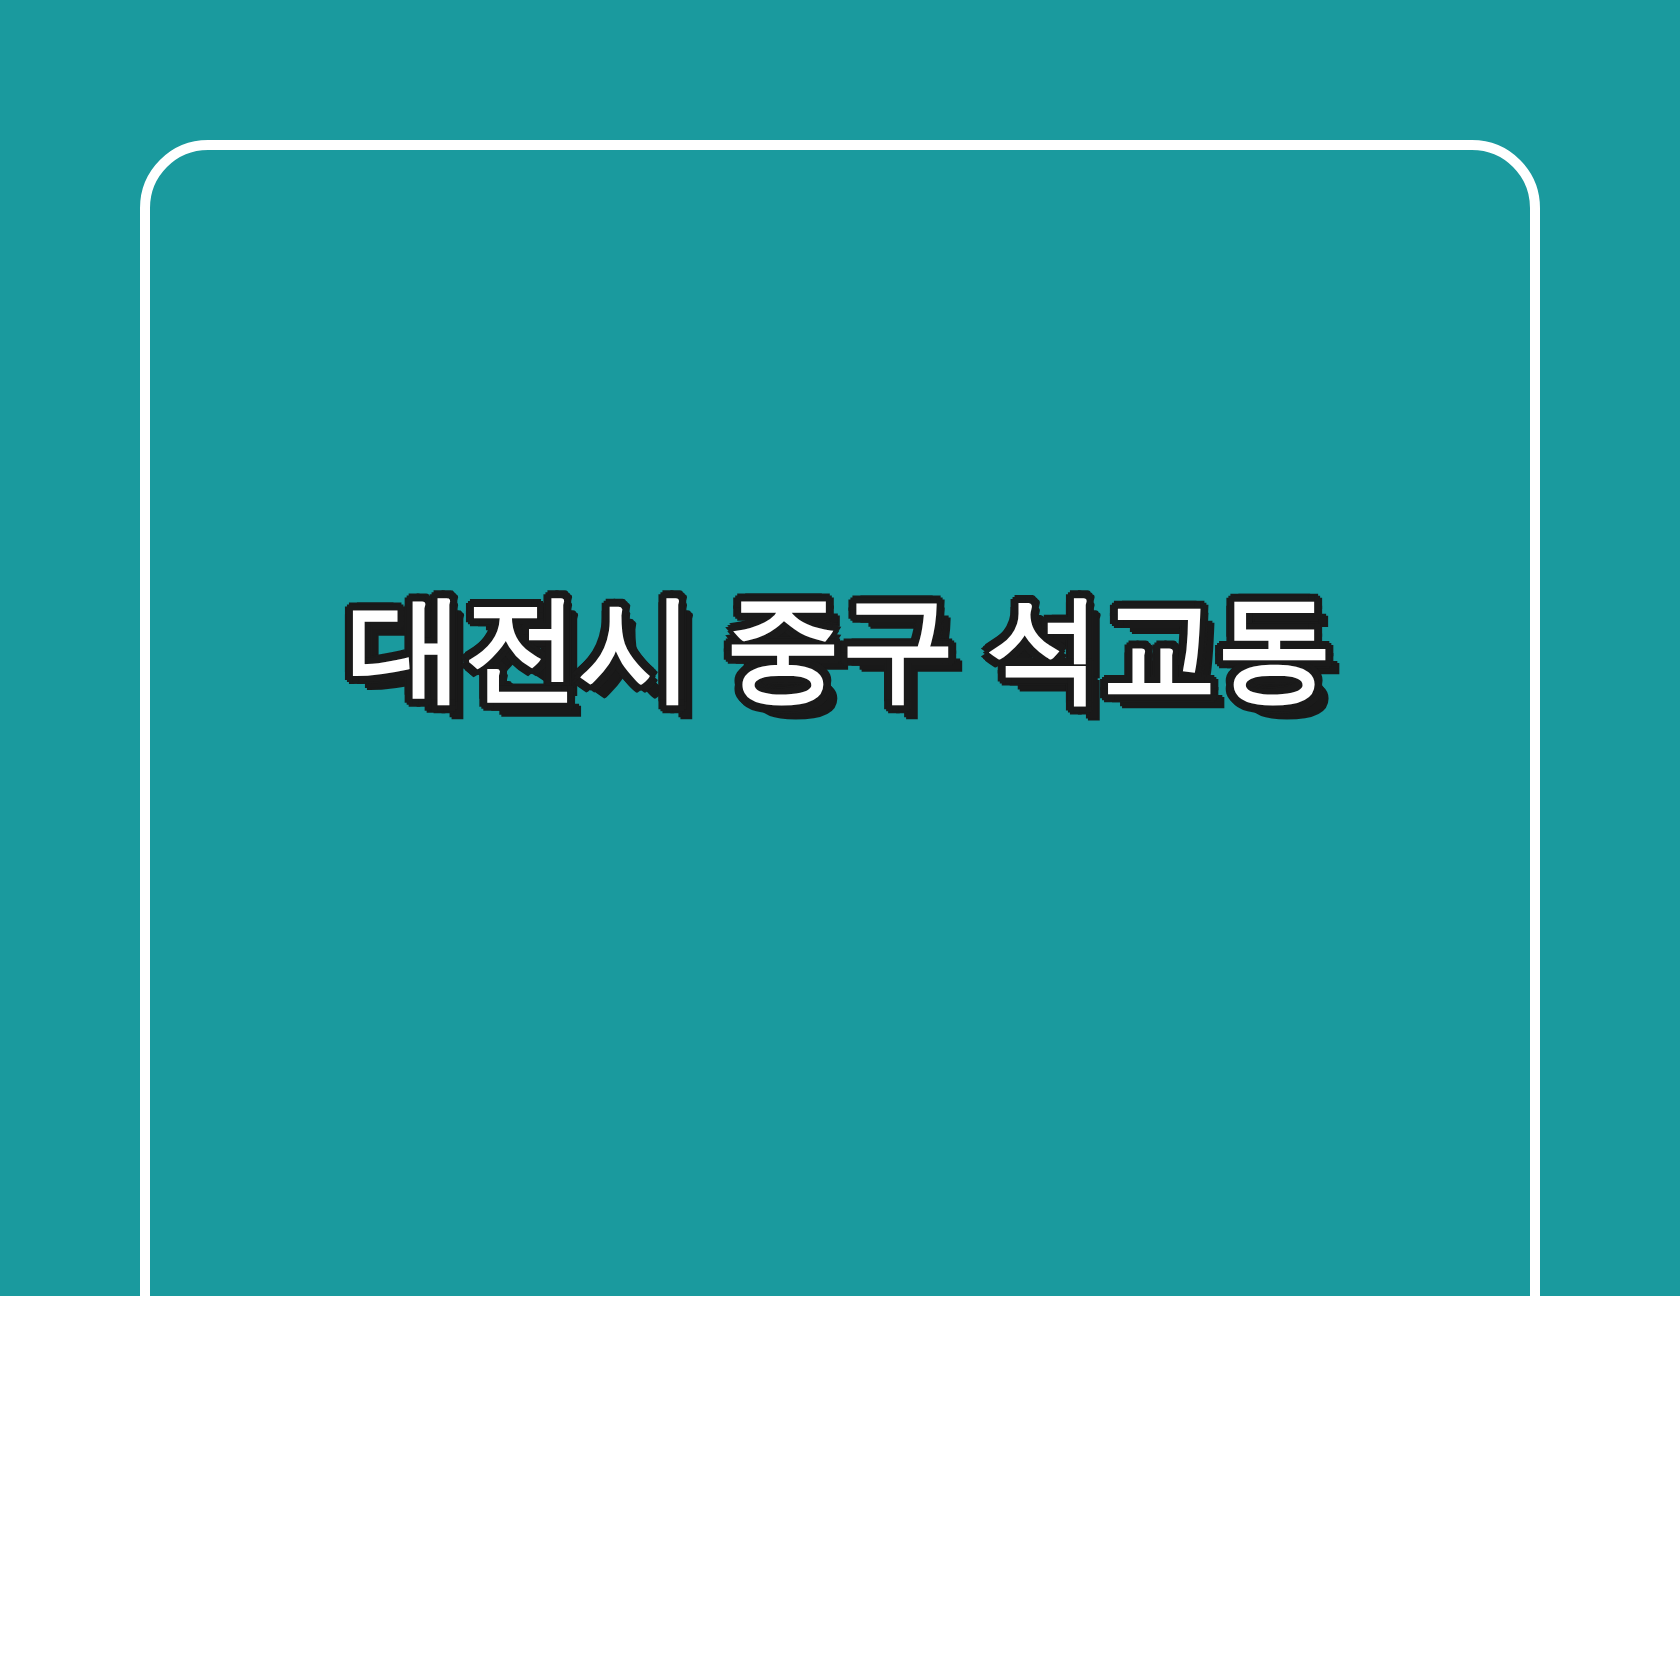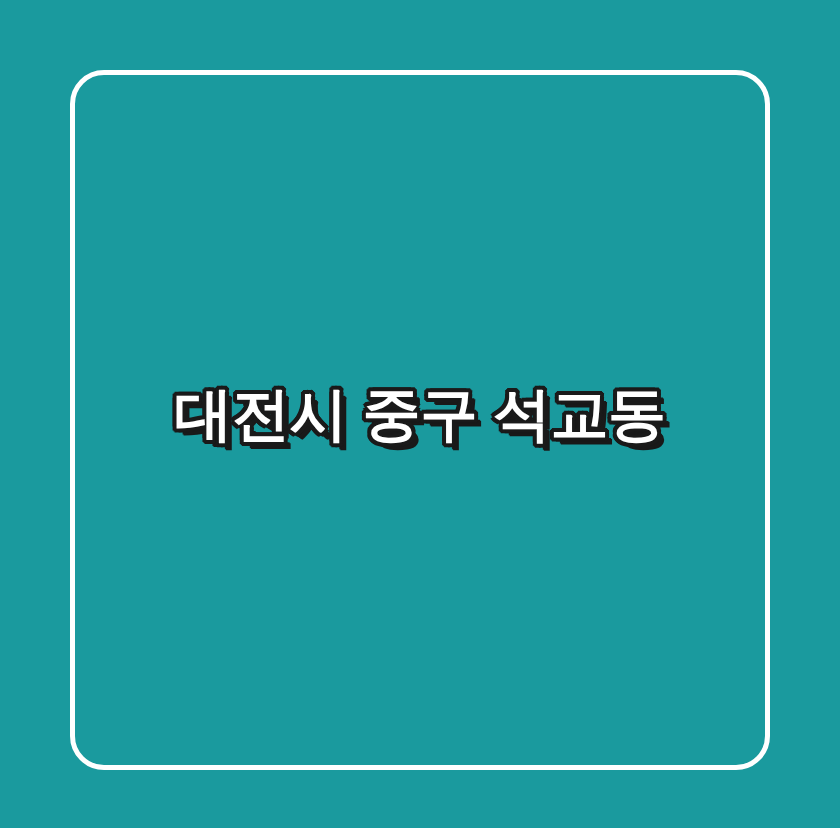--- a/index.html
+++ b/index.html
@@ -5,21 +5,21 @@
 <style>
   html, body {
     margin: 0;
     padding: 0;
     background: #ffffff;
   }
 
   .canvas {
     position: relative;
     width: 840px;
-    height: 828px;
+    height: 648px;
     overflow: hidden;
     font-family: "Liberation Sans", "DejaVu Sans", sans-serif;
     -webkit-font-smoothing: antialiased;
   }
 
   
   .bg-fill {
     position: absolute;
     inset: 0;
     background: #1a9a9e;

